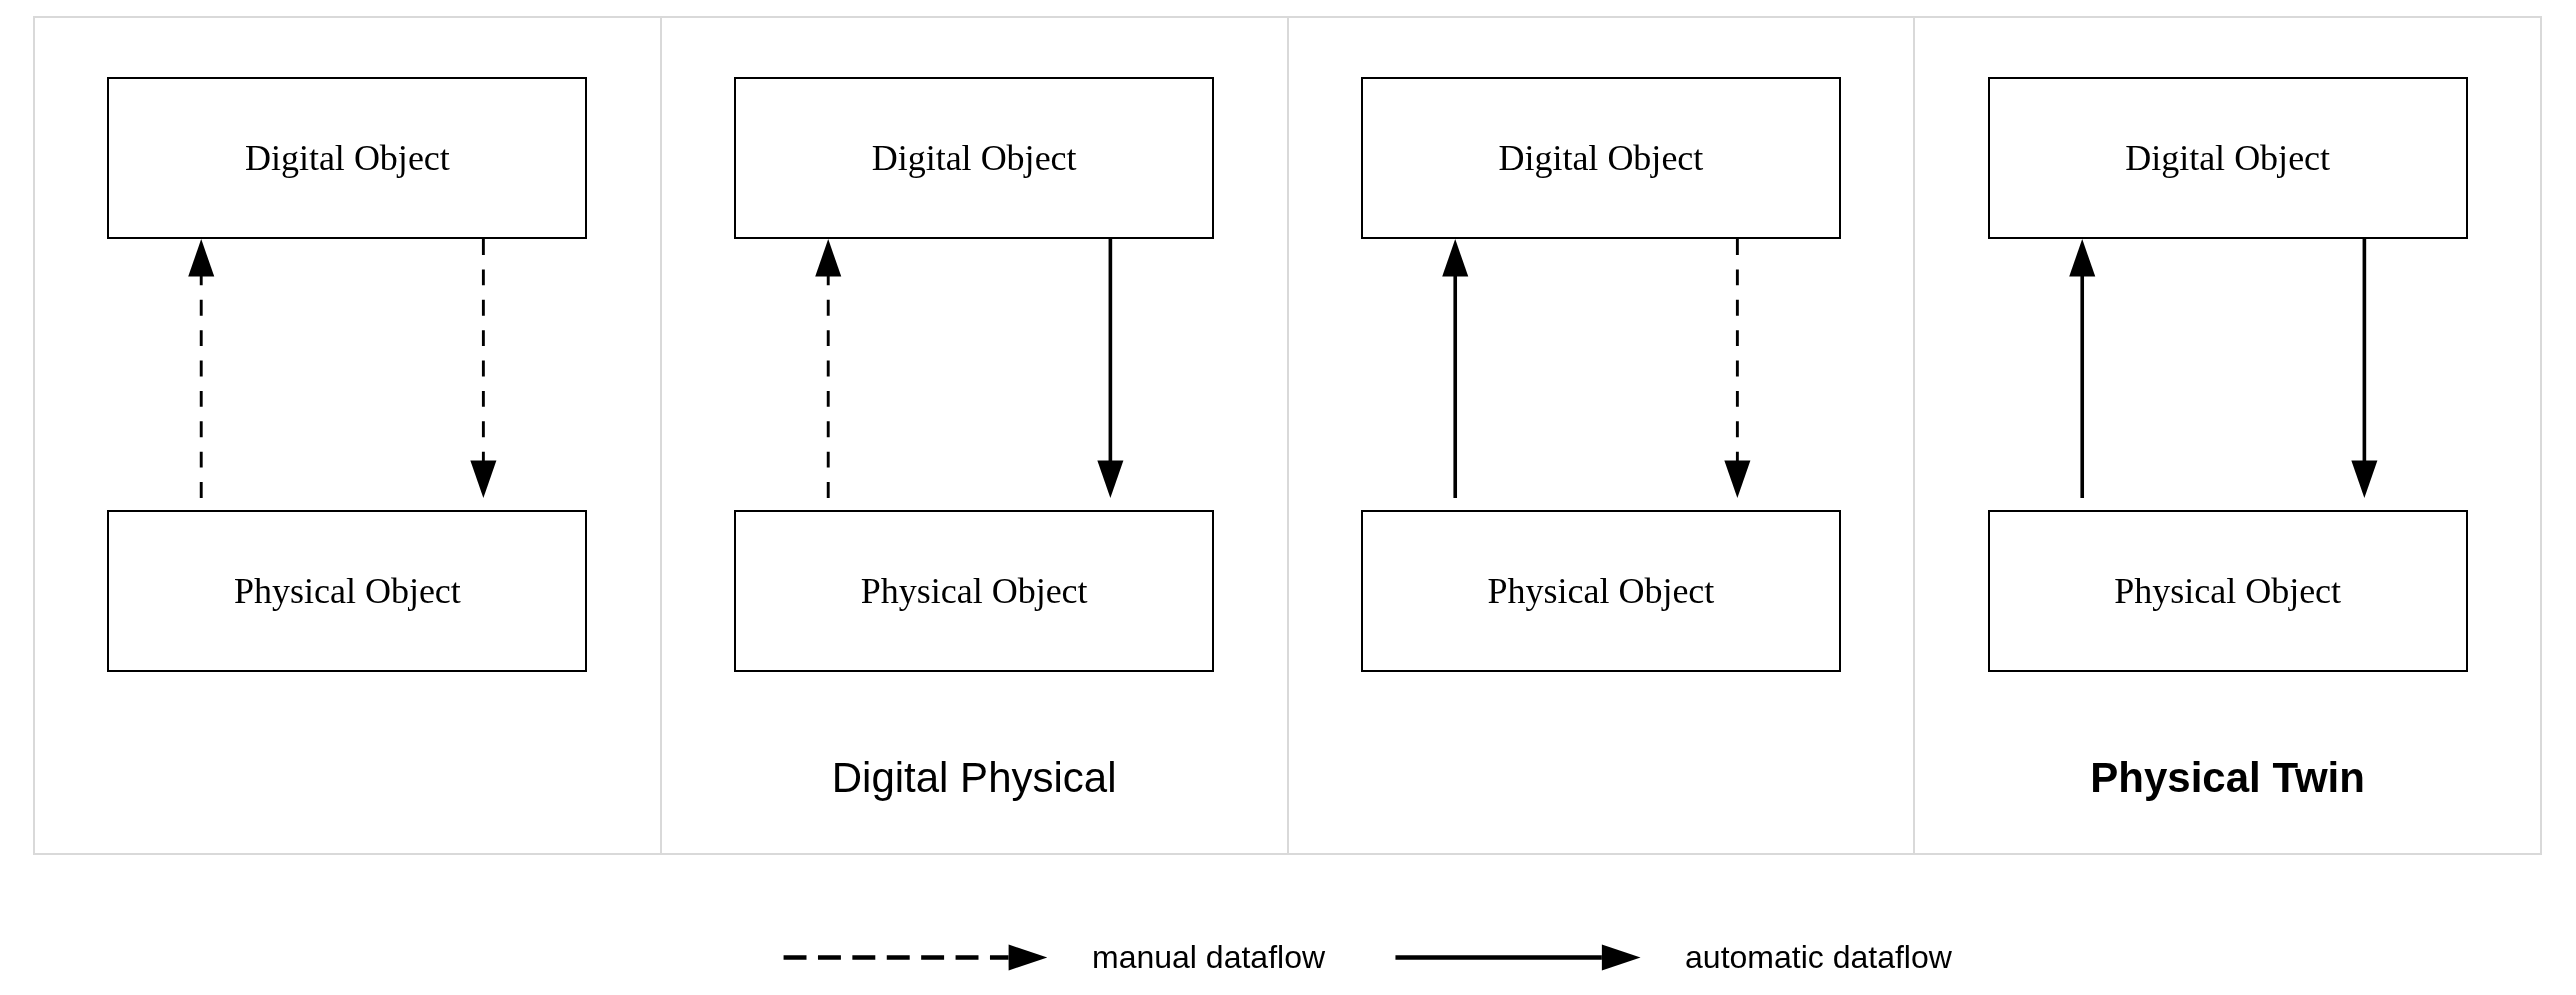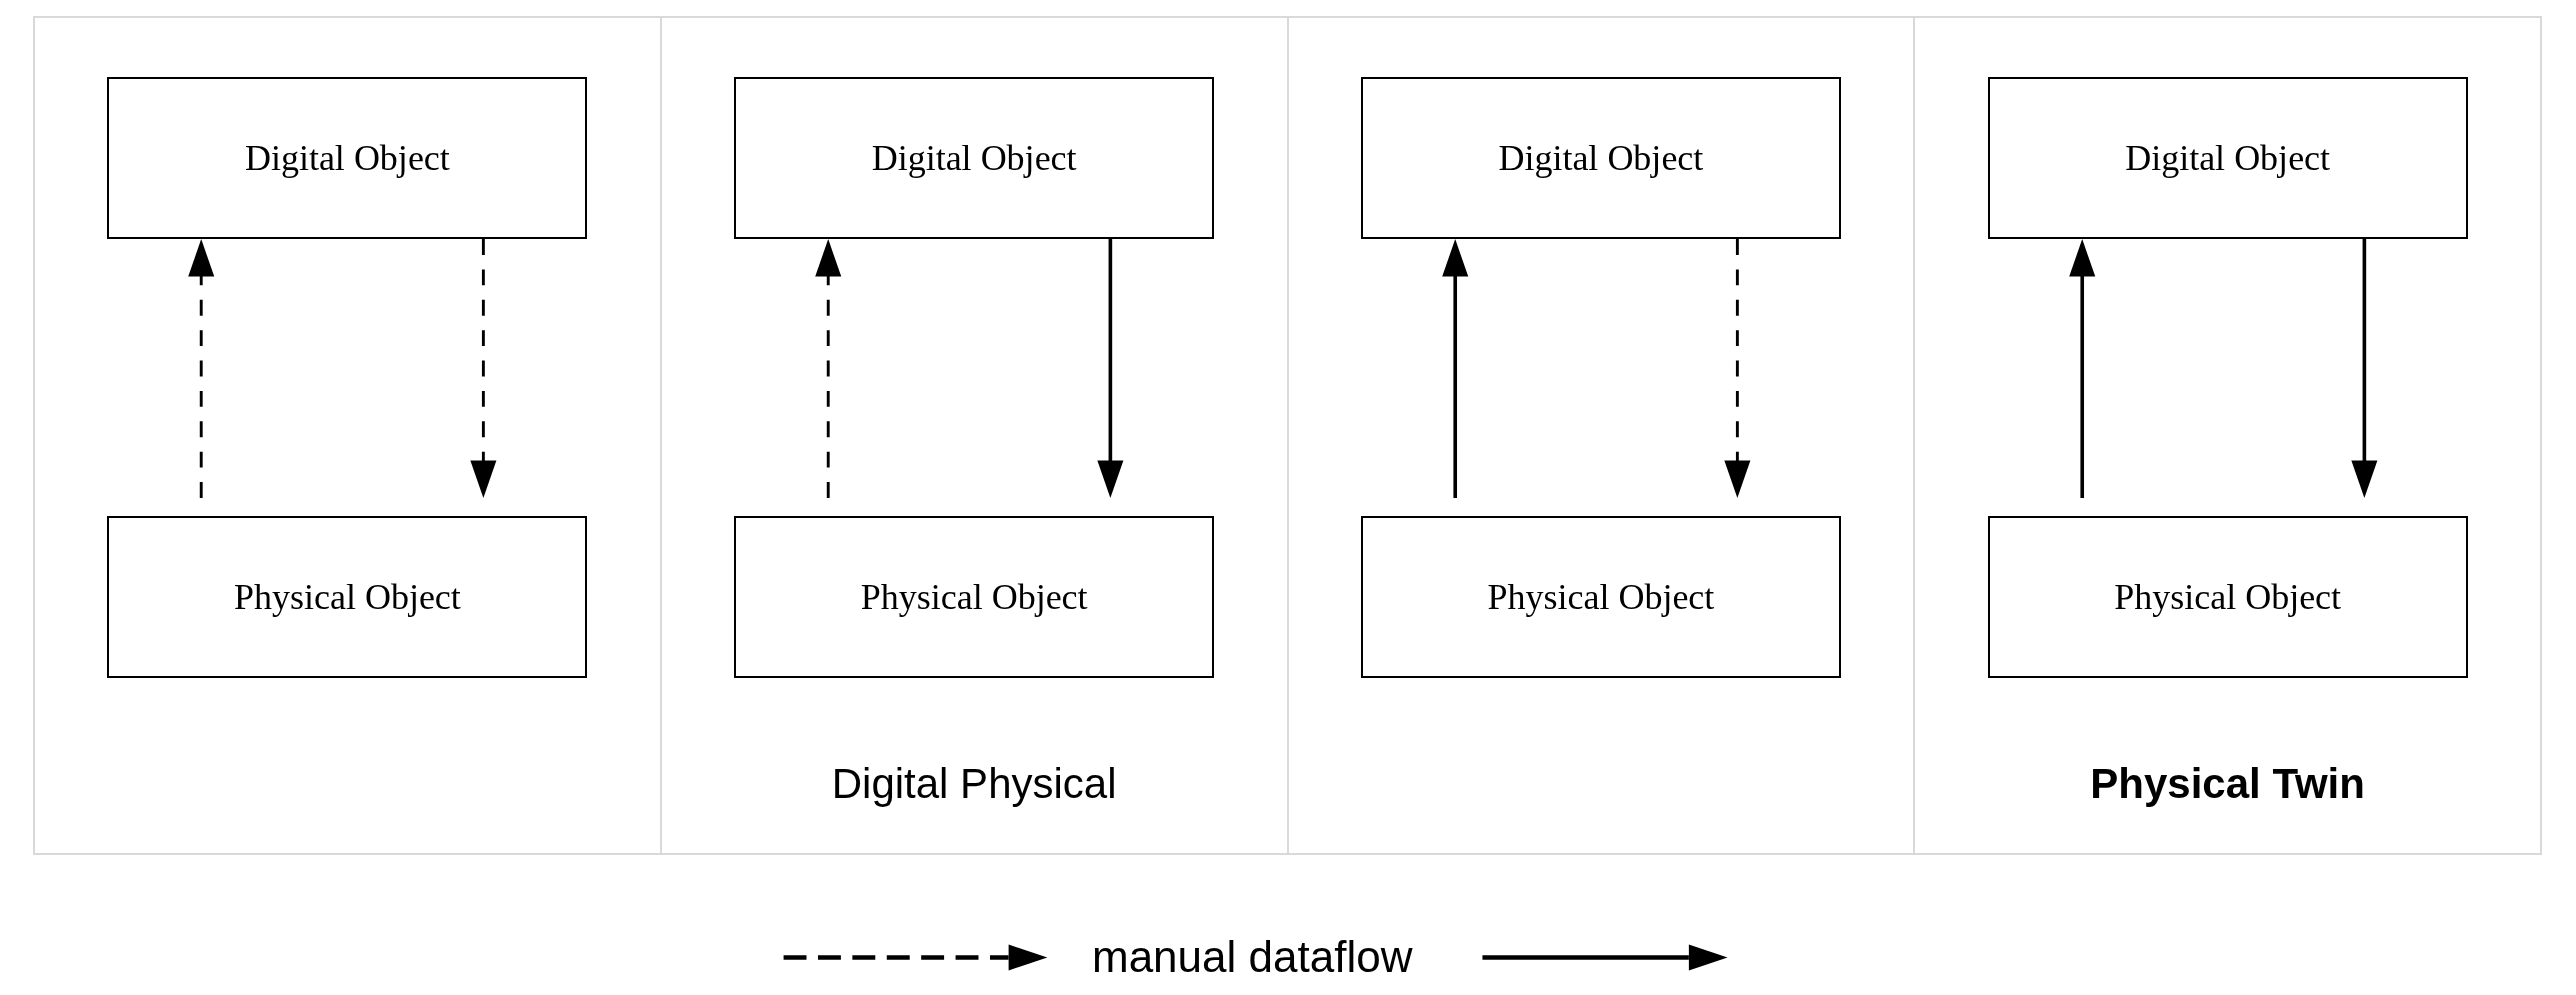--- a/index.html
+++ b/index.html
@@ -29,21 +29,21 @@
     flex:1 1 0;
     box-sizing:border-box;
     border-right:2.2px solid var(--frame);
     display:flex;
     flex-direction:column;
     align-items:center;
   }
   .panel:last-child{border-right:none;}
 
   .obj-box{
-    margin-top:18px;
+    margin-top:12px;
     width:480px;height:162px;
     box-sizing:border-box;
     border:2.2px solid var(--ink);
     display:flex;
     align-items:center;
     justify-content:center;
     font-family:"Liberation Serif", serif;
     font-size:36px;
     color:var(--ink);
     background:var(--bg);
@@ -67,21 +67,21 @@
     line-height:1.1;
   }
   .panel-label.bold{font-weight:700;}
 
   .legend{
     position:absolute;
     left:779px;top:933px;
     height:48px;
     display:flex;
     align-items:center;
-    font-size:44px;
+    font-size:32px;
     color:var(--ink);
   }
   .legend svg{display:block;}
   .legend svg line{stroke:var(--ink);}
   .legend svg polygon{fill:var(--ink);stroke:none;}
   .legend line.solid{stroke-width:6;}
   .legend line.dashed{stroke-width:6;stroke-dasharray:32 16;}
   .legend-label-manual{margin-left:43px;margin-right:69px;white-space:nowrap;}
   .legend-label-automatic{margin-left:43px;white-space:nowrap;}
 </style>
@@ -157,14 +157,15 @@
 <div class="legend">
   <svg width="270" height="43" viewBox="0 0 372 60">
     <line class="dashed" x1="4" y1="30" x2="318" y2="30"></line>
     <polygon points="318,12 318,48 372,30"></polygon>
   </svg>
   <span class="legend-label-manual">manual dataflow</span>
   <svg width="248" height="43" viewBox="0 0 342 60">
     <line class="solid" x1="0" y1="30" x2="288" y2="30"></line>
     <polygon points="288,12 288,48 342,30"></polygon>
   </svg>
+  <span class="legend-label-automatic">automatic dataflow</span>
 </div>
 
 
 </body></html>

